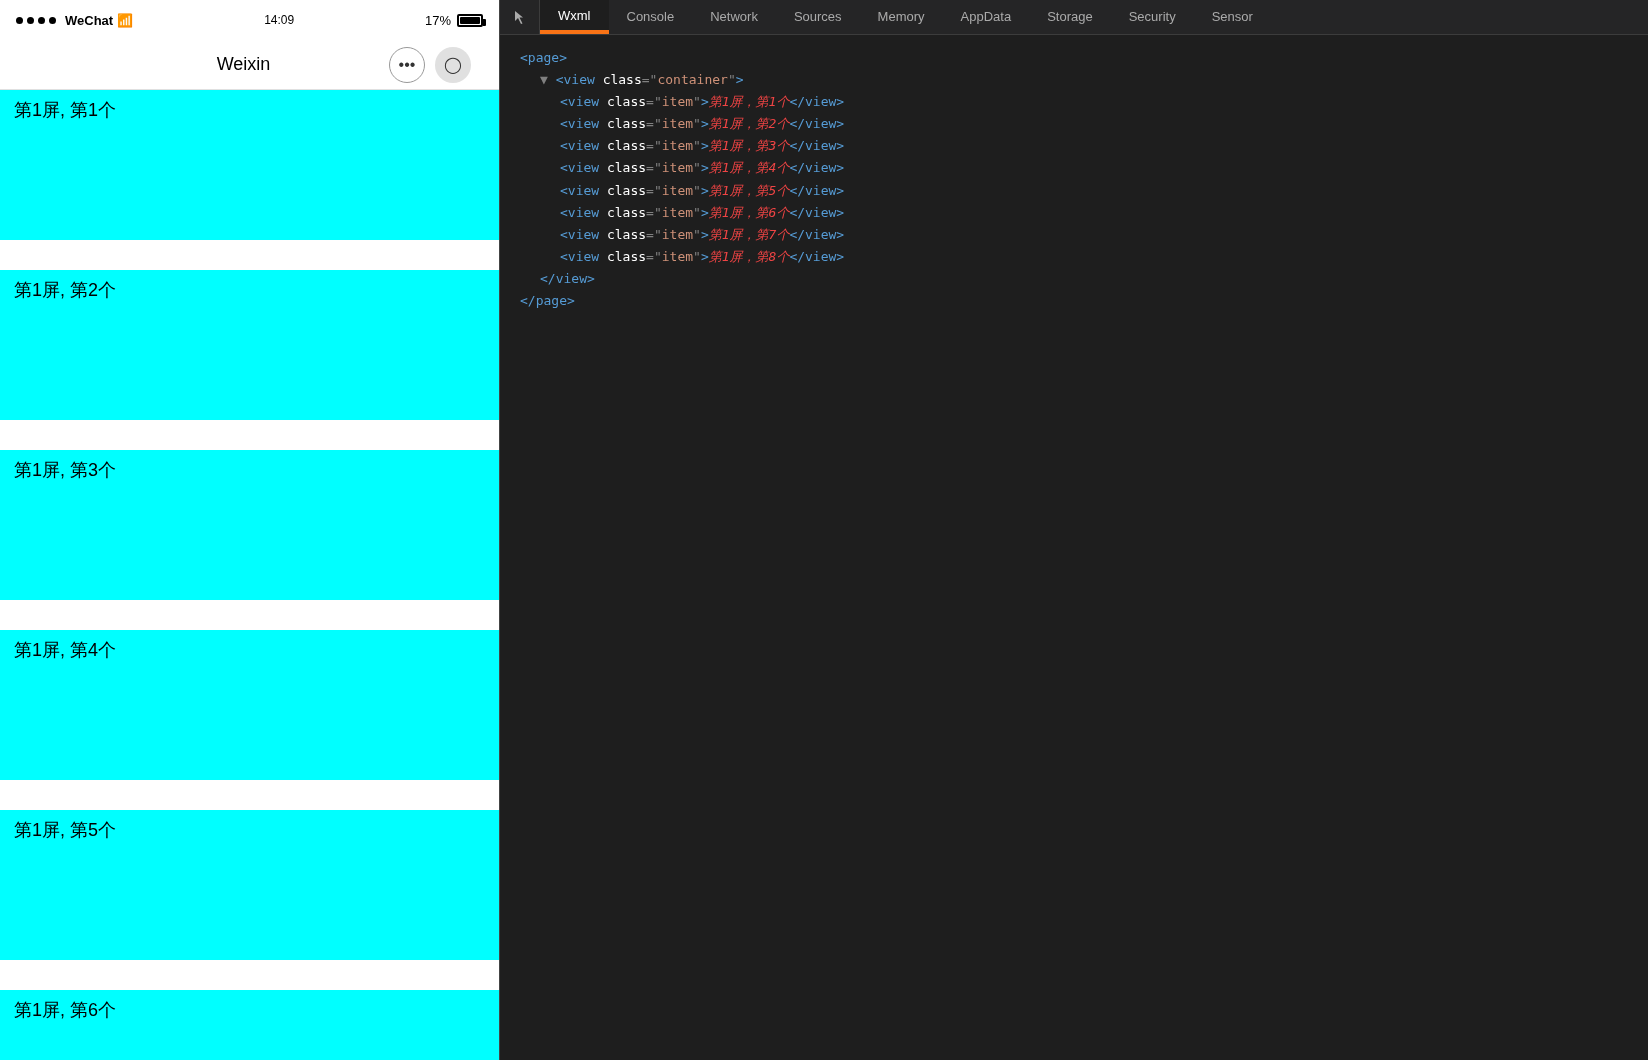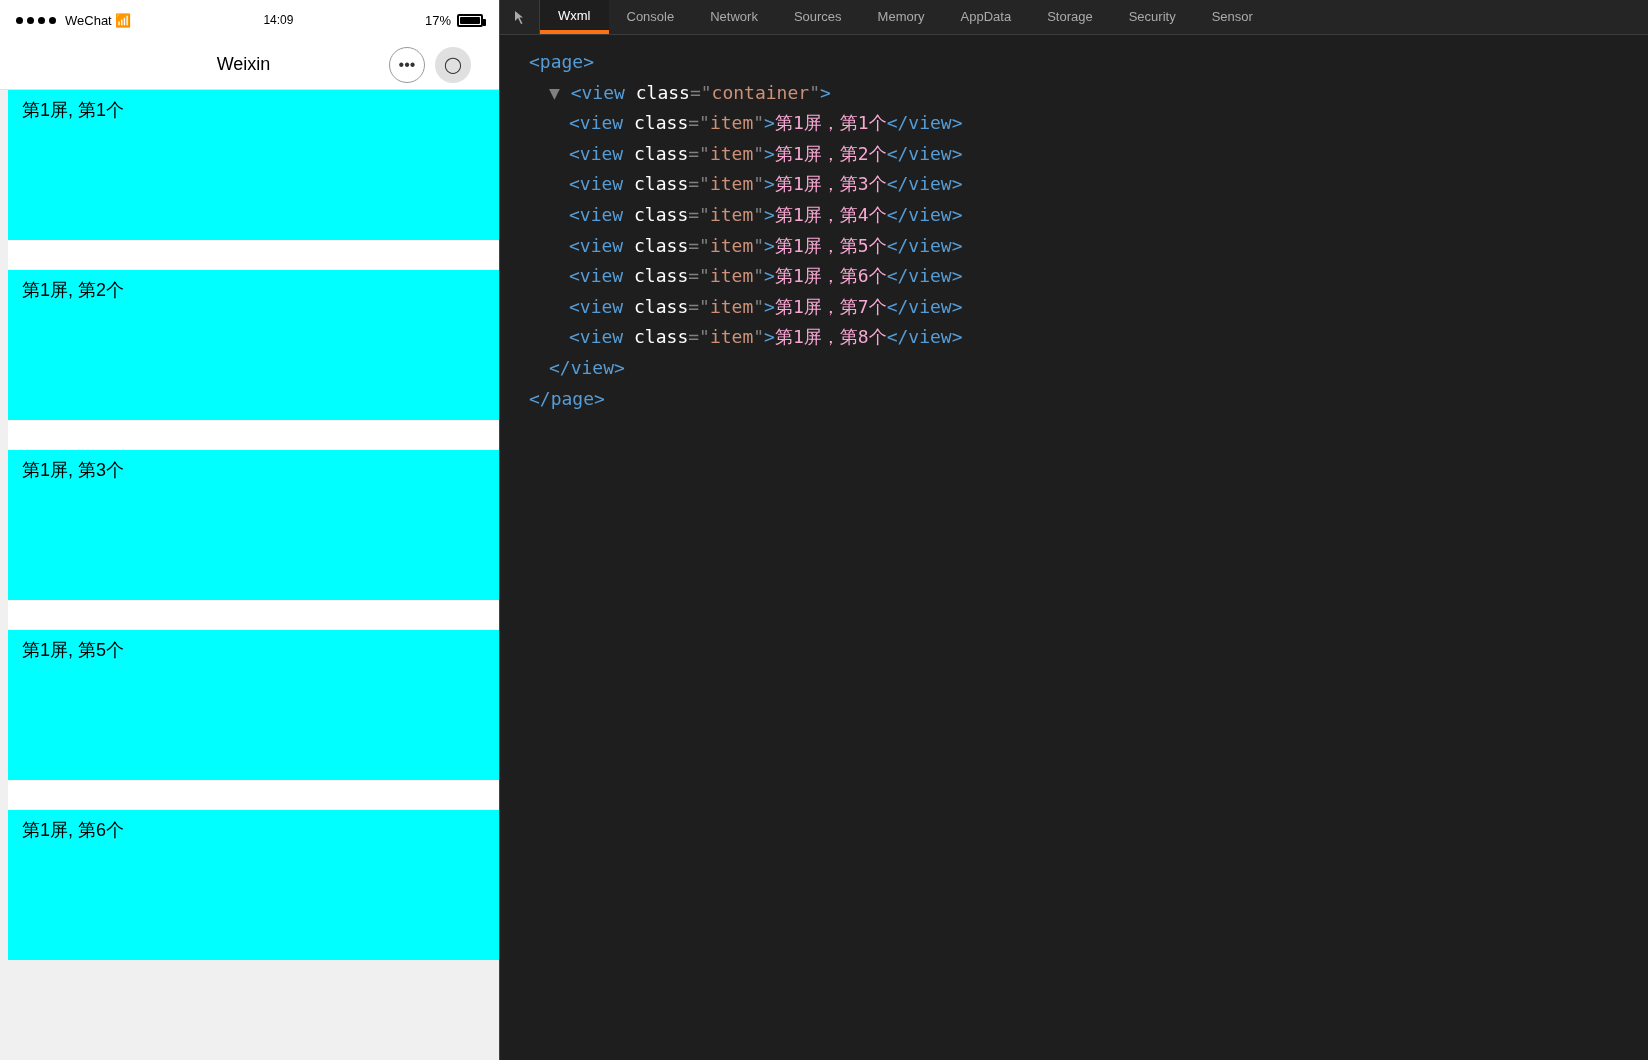--- a/index.html
+++ b/index.html
@@ -32,21 +32,21 @@
       align-items: center;
       justify-content: space-between;
       padding: 0 16px;
       flex-shrink: 0;
     }
     #status-left {
       display: flex;
       align-items: center;
       gap: 4px;
       font-size: 13px;
-      font-weight: 400;
+      font-weight: 700;
       color: #000;
     }
     .signal-dot {
       width: 7px; height: 7px;
       background: #000;
       border-radius: 50%;
       display: inline-block;
     }
     #status-center {
       font-size: 12px;
@@ -124,21 +124,20 @@
     #scroll-area {
       flex: 1;
       overflow-y: auto;
       background: #f0f0f0;
     }
     #scroll-area::-webkit-scrollbar { width: 0; }
 
     .item-block {
       display: flex;
       flex-direction: column;
-      padding-left: 8px;
     }
     .item-cyan {
       background: #00ffff;
       height: 150px;
       display: flex;
       align-items: flex-start;
       padding: 8px 14px;
     }
     .item-label {
       font-size: 18px;
@@ -187,35 +186,35 @@
     }
     .tab-item.active {
       color: #ffffff;
       border-bottom: 4px solid #f97316;
       background: #1e1e1e;
     }
 
     
     #code-area {
       flex: 1;
-      padding: 12px 29px;
+      padding: 12px 20px;
       overflow-y: auto;
       font-family: "Consolas", "Monaco", monospace;
-      font-size: 18px;
+      font-size: 13px;
       line-height: 1.7;
       color: #d4d4d4;
       background: #1e1e1e;
     }
     #code-area::-webkit-scrollbar { width: 8px; background: #1e1e1e; }
     #code-area::-webkit-scrollbar-thumb { background: #555; border-radius: 4px; }
 
     .xml-tag { color: #569cd6; }
     .xml-attr { color: #ffffff; }
     .xml-attr-val { color: #ce9178; }
-    .xml-text { color: #f9a8d4; }
+    .xml-text { color: #ef4444; font-style: italic; }
     .xml-bracket { color: #808080; }
     .indent1 { padding-left: 20px; }
     .indent2 { padding-left: 40px; }
     .code-line { display: block; white-space: nowrap; }
   </style>
 </head>
 <body>
 
 <div id="phone-panel">
 
@@ -266,20 +265,26 @@
       <div class="item-gap"></div>
     </div>
 
     <div class="item-block">
       <div class="item-cyan">
         <span class="item-label">第1屏, 第3个</span>
       </div>
       <div class="item-gap"></div>
     </div>
 
+    <div class="item-block">
+      <div class="item-cyan">
+        <span class="item-label">第1屏, 第4个</span>
+      </div>
+      <div class="item-gap"></div>
+    </div>
 
     <div class="item-block">
       <div class="item-cyan">
         <span class="item-label">第1屏, 第5个</span>
       </div>
       <div class="item-gap"></div>
     </div>
 
     <div class="item-block">
       <div class="item-cyan">

